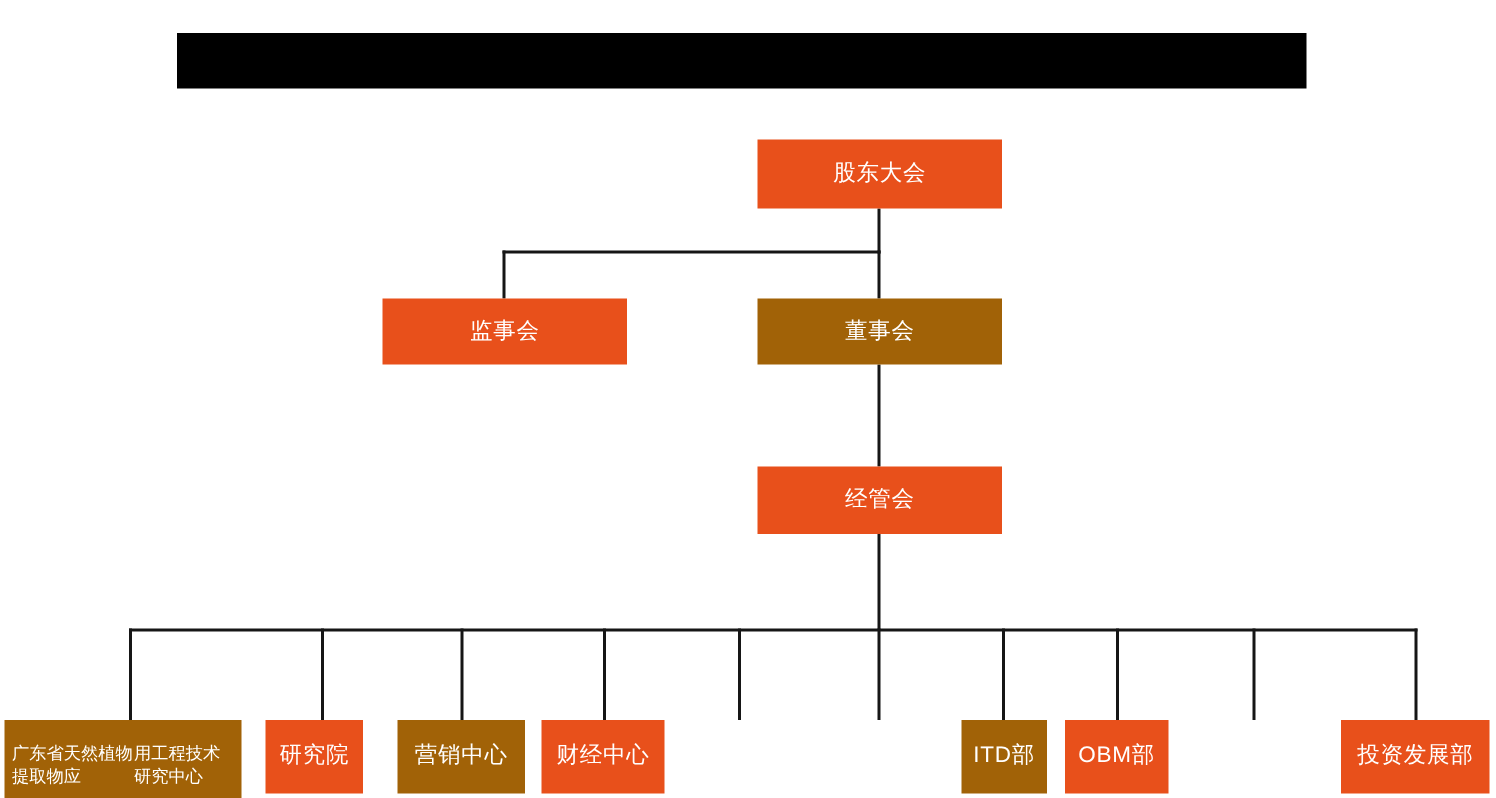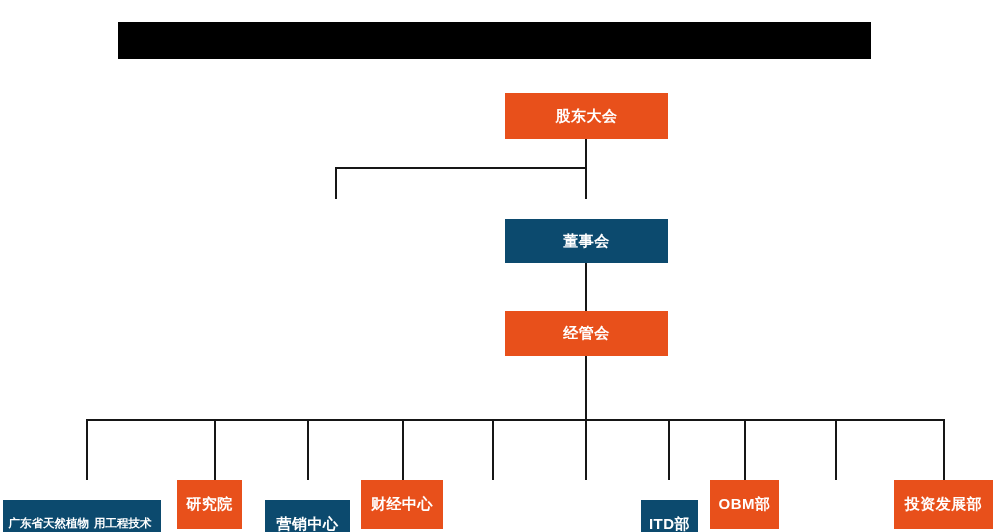--- a/index.html
+++ b/index.html
@@ -42,30 +42,30 @@
   .v-line { width: 2px; }
   .h-line { height: 2px; }
 
   
   .node {
     position: absolute;
     box-sizing: border-box;
     display: flex;
     align-items: center;
     justify-content: center;
-    text-align: center;
+    text-align: left;
     color: #ffffff;
-    font-weight: bold;
+    font-weight: normal;
     letter-spacing: 0.5px;
     line-height: 1.25;
     padding: 2px 4px;
     border: 1px solid rgba(255,255,255,0.0);
   }
   .node.dark  { background: #E8501B; }
-  .node.light { background: #0c4a6e; margin-top: 20px; }
+  .node.light { background: #a16207; }
 
   .lvl1 { font-size: 15px; }
   .lvl2 { font-size: 15px; }
   .lvl3 { font-size: 15px; }
   .leaf { font-size: 15px; }
   .leaf.small { font-size: 11.5px; letter-spacing: 0px; }
 </style>
 </head>
 <body>
 
@@ -97,20 +97,23 @@
   <div class="line v-line" style="left:585px; top:419px; height:61px;"></div>
   <div class="line v-line" style="left:668px; top:419px; height:61px;"></div>
   <div class="line v-line" style="left:744px; top:419px; height:61px;"></div>
   <div class="line v-line" style="left:835px; top:419px; height:61px;"></div>
   <div class="line v-line" style="left:943px; top:419px; height:61px;"></div>
 
   <div class="node dark lvl1" style="left:505px; top:93px; width:163px; height:46px;">
     <span>股东大会</span>
   </div>
 
+  <div class="node dark lvl2" style="left:255px; top:199px; width:163px; height:44px;">
+    <span>监事会</span>
+  </div>
   <div class="node light lvl2" style="left:505px; top:199px; width:163px; height:44px;">
     <span>董事会</span>
   </div>
 
   <div class="node dark lvl3" style="left:505px; top:311px; width:163px; height:45px;">
     <span>经管会</span>
   </div>
 
   <div class="node light leaf small" style="left:3px; top:480px; width:158px; height:61px; flex-direction:row;">
     <span>广东省天然植物提取物应</span>

